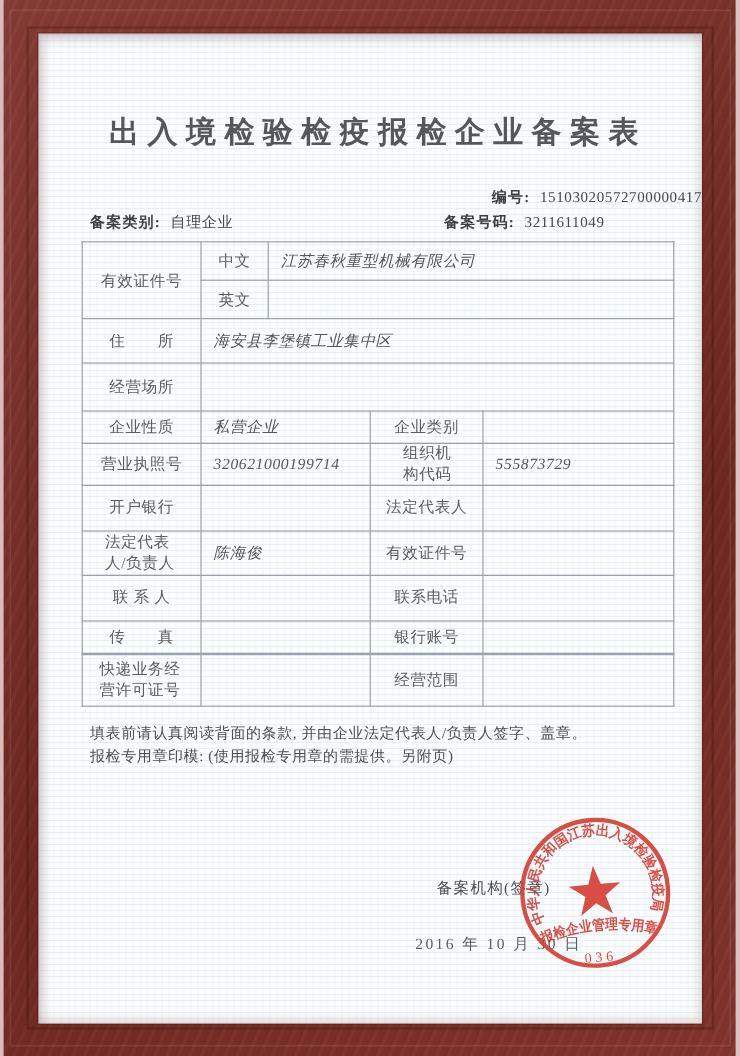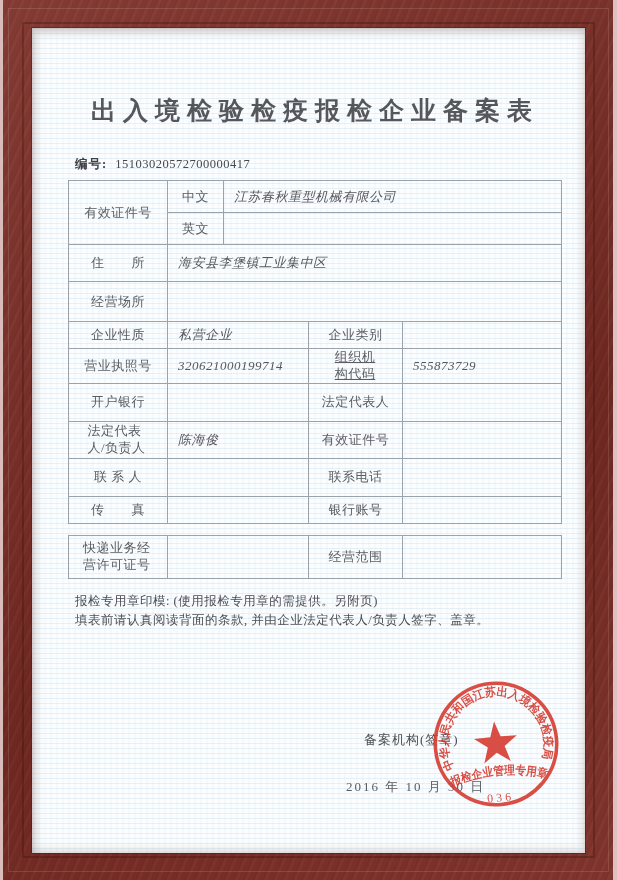--- a/index.html
+++ b/index.html
@@ -31,39 +31,39 @@
                 inset 3px 4px 9px rgba(95,65,60,0.28),
                 inset -3px -4px 9px rgba(120,85,80,0.16);
     color:#53565c;
   }
   .title {
     margin-top:68px; text-align:center;
     font-size:25px; font-weight:bold; color:#54575c;
     letter-spacing:7px; line-height:30px;padding-left:13px;
   }
   .meta { position:relative; margin-left:43px; font-size:12.5px; color:#45484d; }
-  .meta-row1 { margin-top:30px; }
+  .meta-row1 { margin-top:30px;text-align:right; }
   .meta-row2 { margin-top:4px; }
   .meta b { font-weight:bold; color:#3e4146; letter-spacing:1px; }
   .meta .val { margin-left:8px; letter-spacing:0.5px; }
   .recno { position:absolute; left:295px; top:0; }
   
   table { border-collapse:collapse; table-layout:fixed; margin-left:36px; font-size:13px; color:#54575d; }
   td { border:1px solid #9aa2ab; overflow:hidden; }
   td.lab { text-align:center; color:#5a5d62; letter-spacing:0.5px; }
   td.val { text-align:left; padding-left:10px; letter-spacing:0.5px;font-style:italic; }
   .t1 { margin-top:7px; }
   .t1 tr.h32 { height:32px; } .t1 tr.h37 { height:37px; } .t1 tr.h40 { height:40px; }
   .t1 tr.h39 { height:27px; } .t1 tr.h38 { height:38px; } .t1 tr.h41 { height:37px; }
   .wrap { display:inline-block; text-align:left; line-height:1.3; vertical-align:middle; }
   .w-legal { width:4.7em; }
-  .w-org   { width:3.2em; text-align:left;text-decoration:underline; }
+  .w-org   { width:3.2em; text-align:right; }
   .w-lic   { width:5.4em; }
   .sec-heading { margin:9px 0 0 40px; font-size:13px; font-weight:bold; color:#3e4146; letter-spacing:1px; }
-  .t2 { margin-top:11px; }
+  .t2 { margin-top:0; }
   .t2 tr { height:43px; }
   .notes { margin:13px 0 0 43px; font-size:12.5px; line-height:19px; color:#4b4e53; letter-spacing:0.5px; }
   .sig  { position:absolute; left:332px; top:703px; font-size:13px; color:#4b4e53; letter-spacing:1px; }
   .date { position:absolute; left:314px; top:750px; font-size:13px; color:#595c61; letter-spacing:2px; }
   
   .stamp {
     position:absolute; left:392px; top:644px; width:144px; height:144px;
     opacity:0.88; transform:rotate(-5deg); pointer-events:none;
   }
   .stamp text { fill:#d5372c; font-family:"Liberation Serif","DejaVu Serif",serif; }
@@ -77,20 +77,26 @@
   <div class="bevel-outer"></div>
   <div class="bevel-inner"></div>
 </div>
 
 <div class="paper">
 
   <div class="title">出入境检验检疫报检企业备案表</div>
 
   <div class="meta meta-row1">
     <b>编号:</b><span class="val">15103020572700000417</span>
+  </div>
+  <div class="meta meta-row2">
+    <b>备案类别:</b><span class="val">自理企业</span>
+    <span class="recno">
+      <b>备案号码:</b><span class="val">3211611049</span>
+    </span>
   </div>
 
   <table class="t1">
     <colgroup>
         <col style="width:99px">
         <col style="width:56px">
         <col style="width:85px">
         <col style="width:94px">
         <col style="width:159px">
       </colgroup>
@@ -163,22 +169,22 @@
         <tr>
       <td class="lab"><span class="wrap w-lic">快递业务经营许可证号</span></td>
       <td class="val"></td>
       <td class="lab">经营范围</td>
       <td class="val"></td>
     </tr>
   </tbody>
     </table>
 
   <div class="notes">
+    <div>填表前请认真阅读背面的条款, 并由企业法定代表人/负责人签字、盖章。</div>
     <div>报检专用章印模: (使用报检专用章的需提供。另附页)</div>
-    <div>填表前请认真阅读背面的条款, 并由企业法定代表人/负责人签字、盖章。</div>
   </div>
 
   <div class="sig">备案机构(签章)</div>
   <div class="date">2016 年 10 月 30 日</div>
 
   <svg class="stamp" viewBox="0 0 140 140" xmlns="http://www.w3.org/2000/svg">
     <defs>
       <path id="stamp-arc" d="M 27.4 89.9 A 47 47 0 1 1 112.6 89.9" fill="none"></path>
       <path id="stamp-banner" d="M 24 107 Q 70 93 116 107" fill="none"></path>
     </defs>

